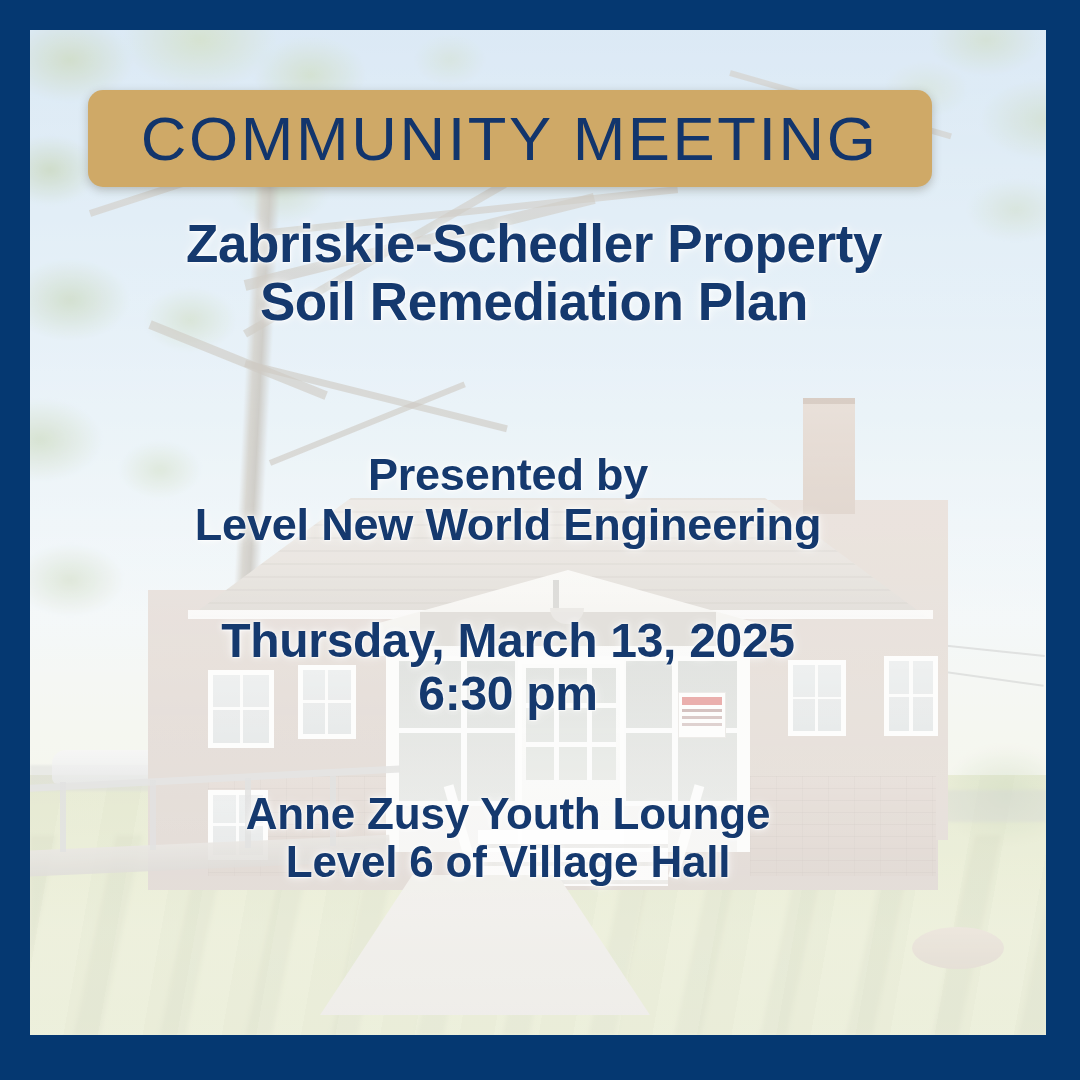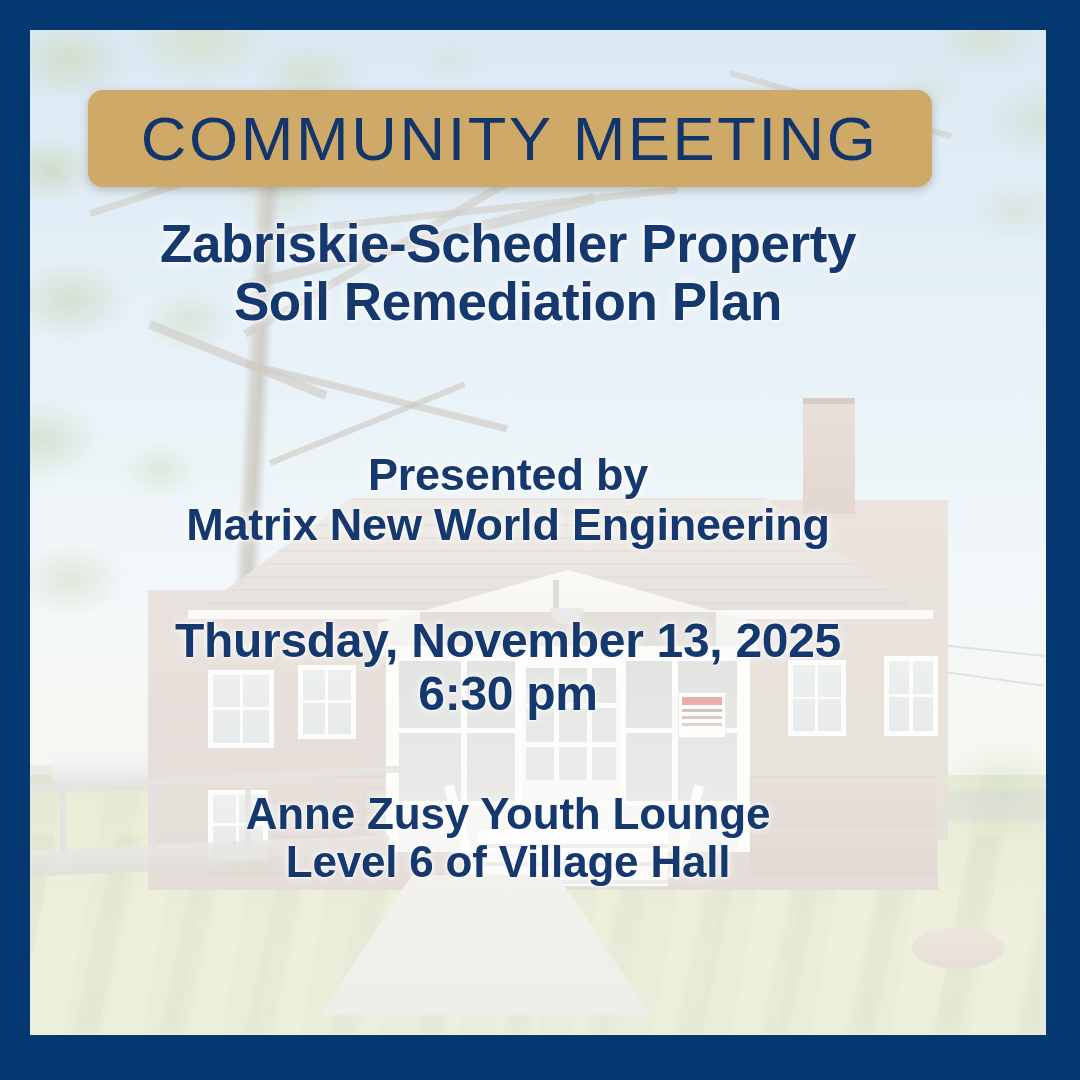--- a/index.html
+++ b/index.html
@@ -394,21 +394,21 @@
     color: #15396e;
     font-weight: bold;
     line-height: 1.10;
     text-shadow:
       0 0 3px rgba(255,255,255,.9),
       0 0 7px rgba(255,255,255,.75),
       0 0 14px rgba(255,255,255,.55),
       1px 1px 0 rgba(255,255,255,.5);
     white-space: pre-line;
   }
-  .block-title   { top: 215px; font-size: 53px; letter-spacing: -.4px; }
+  .block-title   { top: 215px; font-size: 53px; letter-spacing: -.4px; padding-left: 26px; }
   .block-present { top: 450px; font-size: 45px; letter-spacing: -.2px; }
   .block-date    { top: 615px; font-size: 48px; letter-spacing: -.3px; }
   .block-venue   { top: 790px; font-size: 44px; letter-spacing: -.2px; }
 </style>
 </head>
 <body>
 
 <div class="flyer">
 
   <div class="photo">
@@ -499,22 +499,22 @@
   <div class="content">
 
     <div class="banner">
       <div class="banner-text">COMMUNITY MEETING</div>
     </div>
 
     <div class="block block-title">Zabriskie-Schedler Property
 Soil Remediation Plan</div>
 
     <div class="block block-present">Presented by
-Matrix New World Engineering</div>
-
-    <div class="block block-date">Thursday, November 13, 2025
+Level New World Engineering</div>
+
+    <div class="block block-date">Thursday, March 13, 2025
 6:30 pm</div>
 
     <div class="block block-venue">Anne Zusy Youth Lounge
 Level 6 of Village Hall</div>
 
   </div>
 </div>
 
 </body></html>

